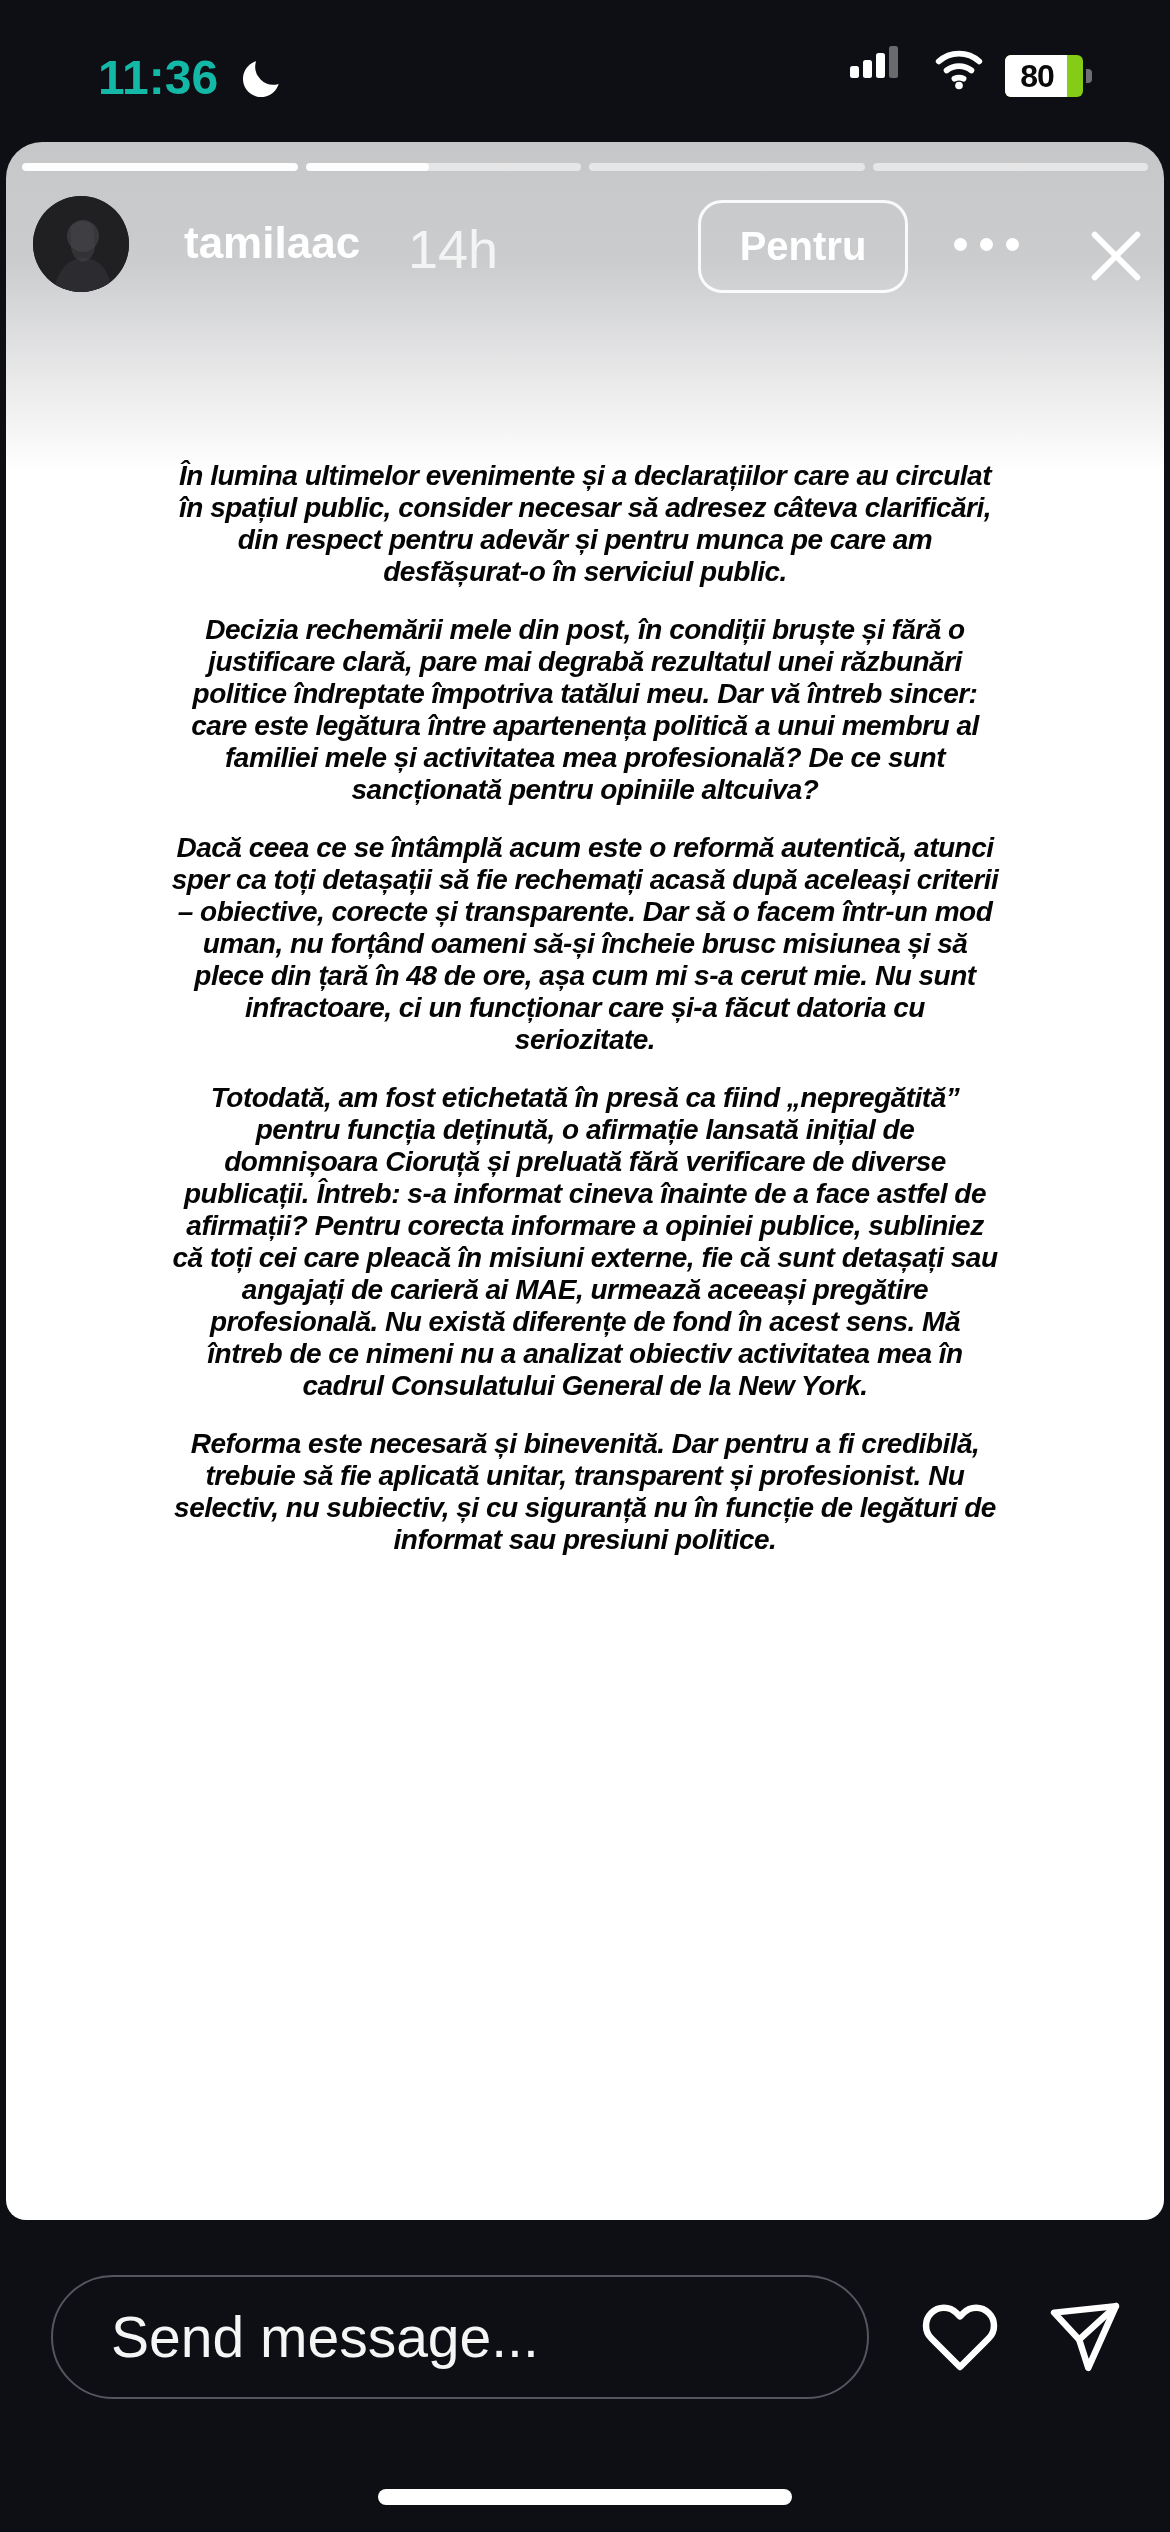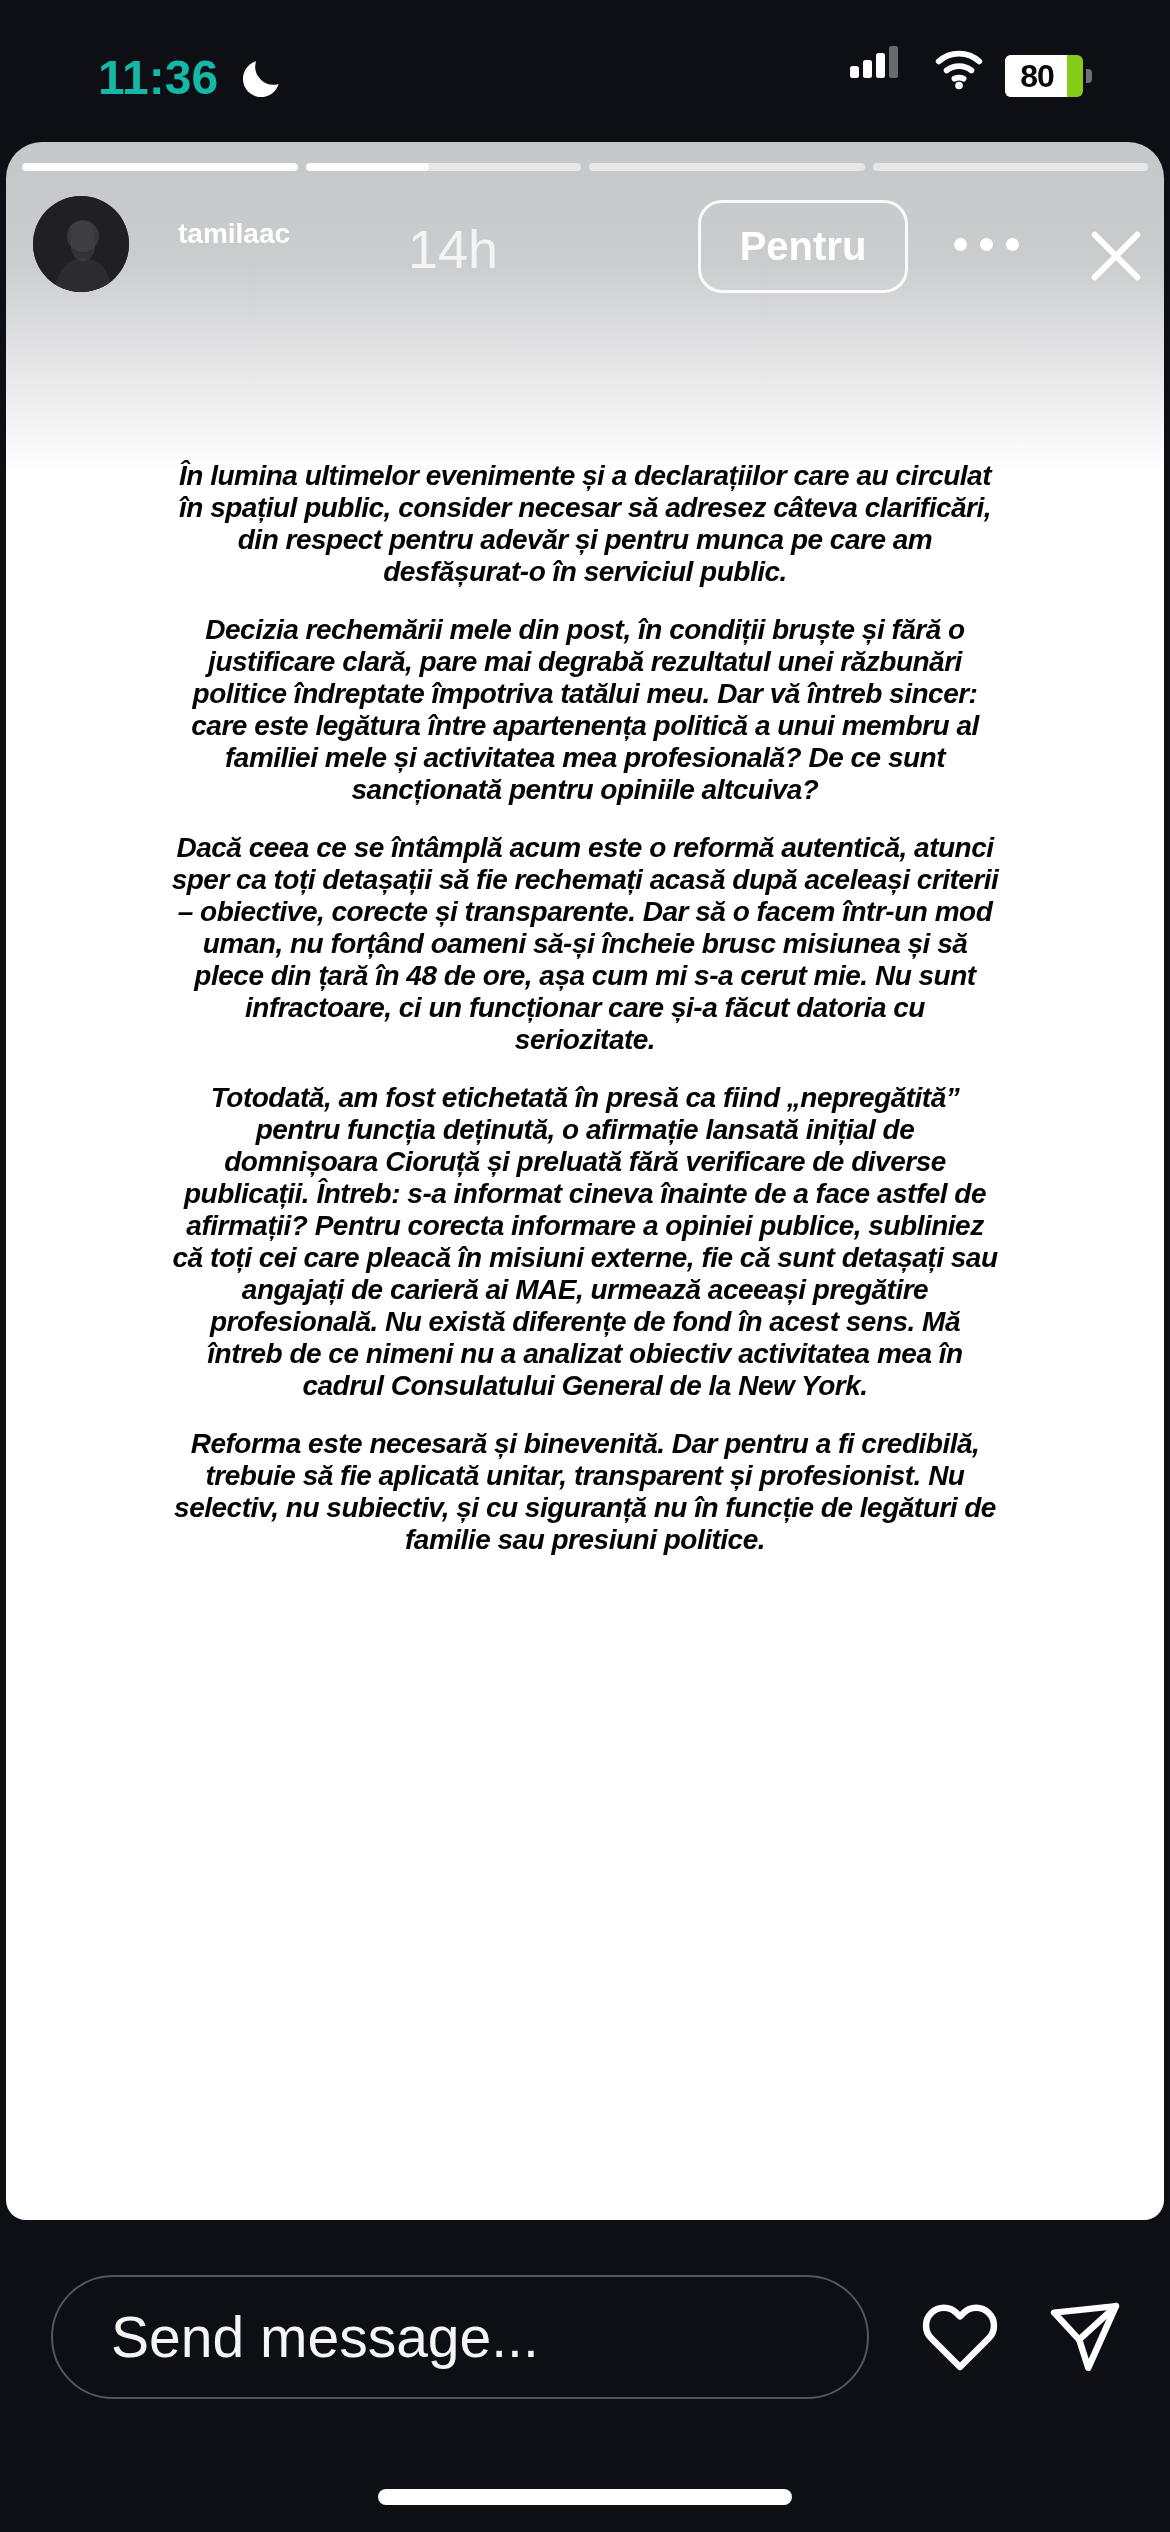--- a/index.html
+++ b/index.html
@@ -25,21 +25,21 @@
     background:linear-gradient(180deg,#c6c7c9 0px,#cbccce 120px,#eaeaeb 240px,#ffffff 330px); }
 
   .progress-row { position:absolute; top:21px; left:16px; right:16px; height:8px; display:flex; gap:8px; }
   .seg { flex:1; height:8px; border-radius:4px; background:rgba(255,255,255,0.55); overflow:hidden; }
   .seg-fill { height:100%; background:#fdfdfd; border-radius:4px; }
 
   .avatar { position:absolute; left:27px; top:54px; width:96px; height:96px; border-radius:50%;
     background:radial-gradient(circle at 45% 40%, #2e2e31 0%, #1c1c1f 70%); overflow:hidden; }
   .avatar svg { width:100%; height:100%; }
 
-  .username { position:absolute; left:172px; top:76px; color:#ffffff; font-size:28px; font-weight:700; }
+  .username { position:absolute; left:178px; top:76px; color:#ffffff; font-size:44px; font-weight:700; }
   .timestamp { position:absolute; left:402px; top:76px; color:rgba(255,255,255,0.78); font-size:54px; font-weight:400; }
 
   .follow-btn { position:absolute; left:692px; top:58px; width:210px; height:93px;
     border:3px solid rgba(255,255,255,0.9); border-radius:24px; background:transparent;
     color:#ffffff; font-size:40px; font-weight:600; display:flex; align-items:center; justify-content:center;
     font-family:"Liberation Sans", sans-serif; }
 
   .more-dots { position:absolute; left:948px; top:96px; display:flex; gap:13px; }
   .more-dots span { width:13px; height:13px; border-radius:50%; background:#ffffff; display:block; }
 
@@ -160,21 +160,21 @@
 publicații. Întreb: s-a informat cineva înainte de a face astfel de
 afirmații? Pentru corecta informare a opiniei publice, subliniez
 că toți cei care pleacă în misiuni externe, fie că sunt detașați sau
 angajați de carieră ai MAE, urmează aceeași pregătire
 profesională. Nu există diferențe de fond în acest sens. Mă
 întreb de ce nimeni nu a analizat obiectiv activitatea mea în
 cadrul Consulatului General de la New York.</p>
     <p>Reforma este necesară și binevenită. Dar pentru a fi credibilă,
 trebuie să fie aplicată unitar, transparent și profesionist. Nu
 selectiv, nu subiectiv, și cu siguranță nu în funcție de legături de
-familie sau presiuni politice.</p>
+informat sau presiuni politice.</p>
   </div>
 </div>
 
 <div class="composer">
   <div class="msg-pill">
     <input class="msg-input" type="text" placeholder="Send message..." style="">
   </div>
 
   <button class="icon-btn icon-heart">
     <svg viewBox="0 0 24 24" fill="none" stroke="#ffffff" stroke-width="2" stroke-linecap="round" stroke-linejoin="round">

